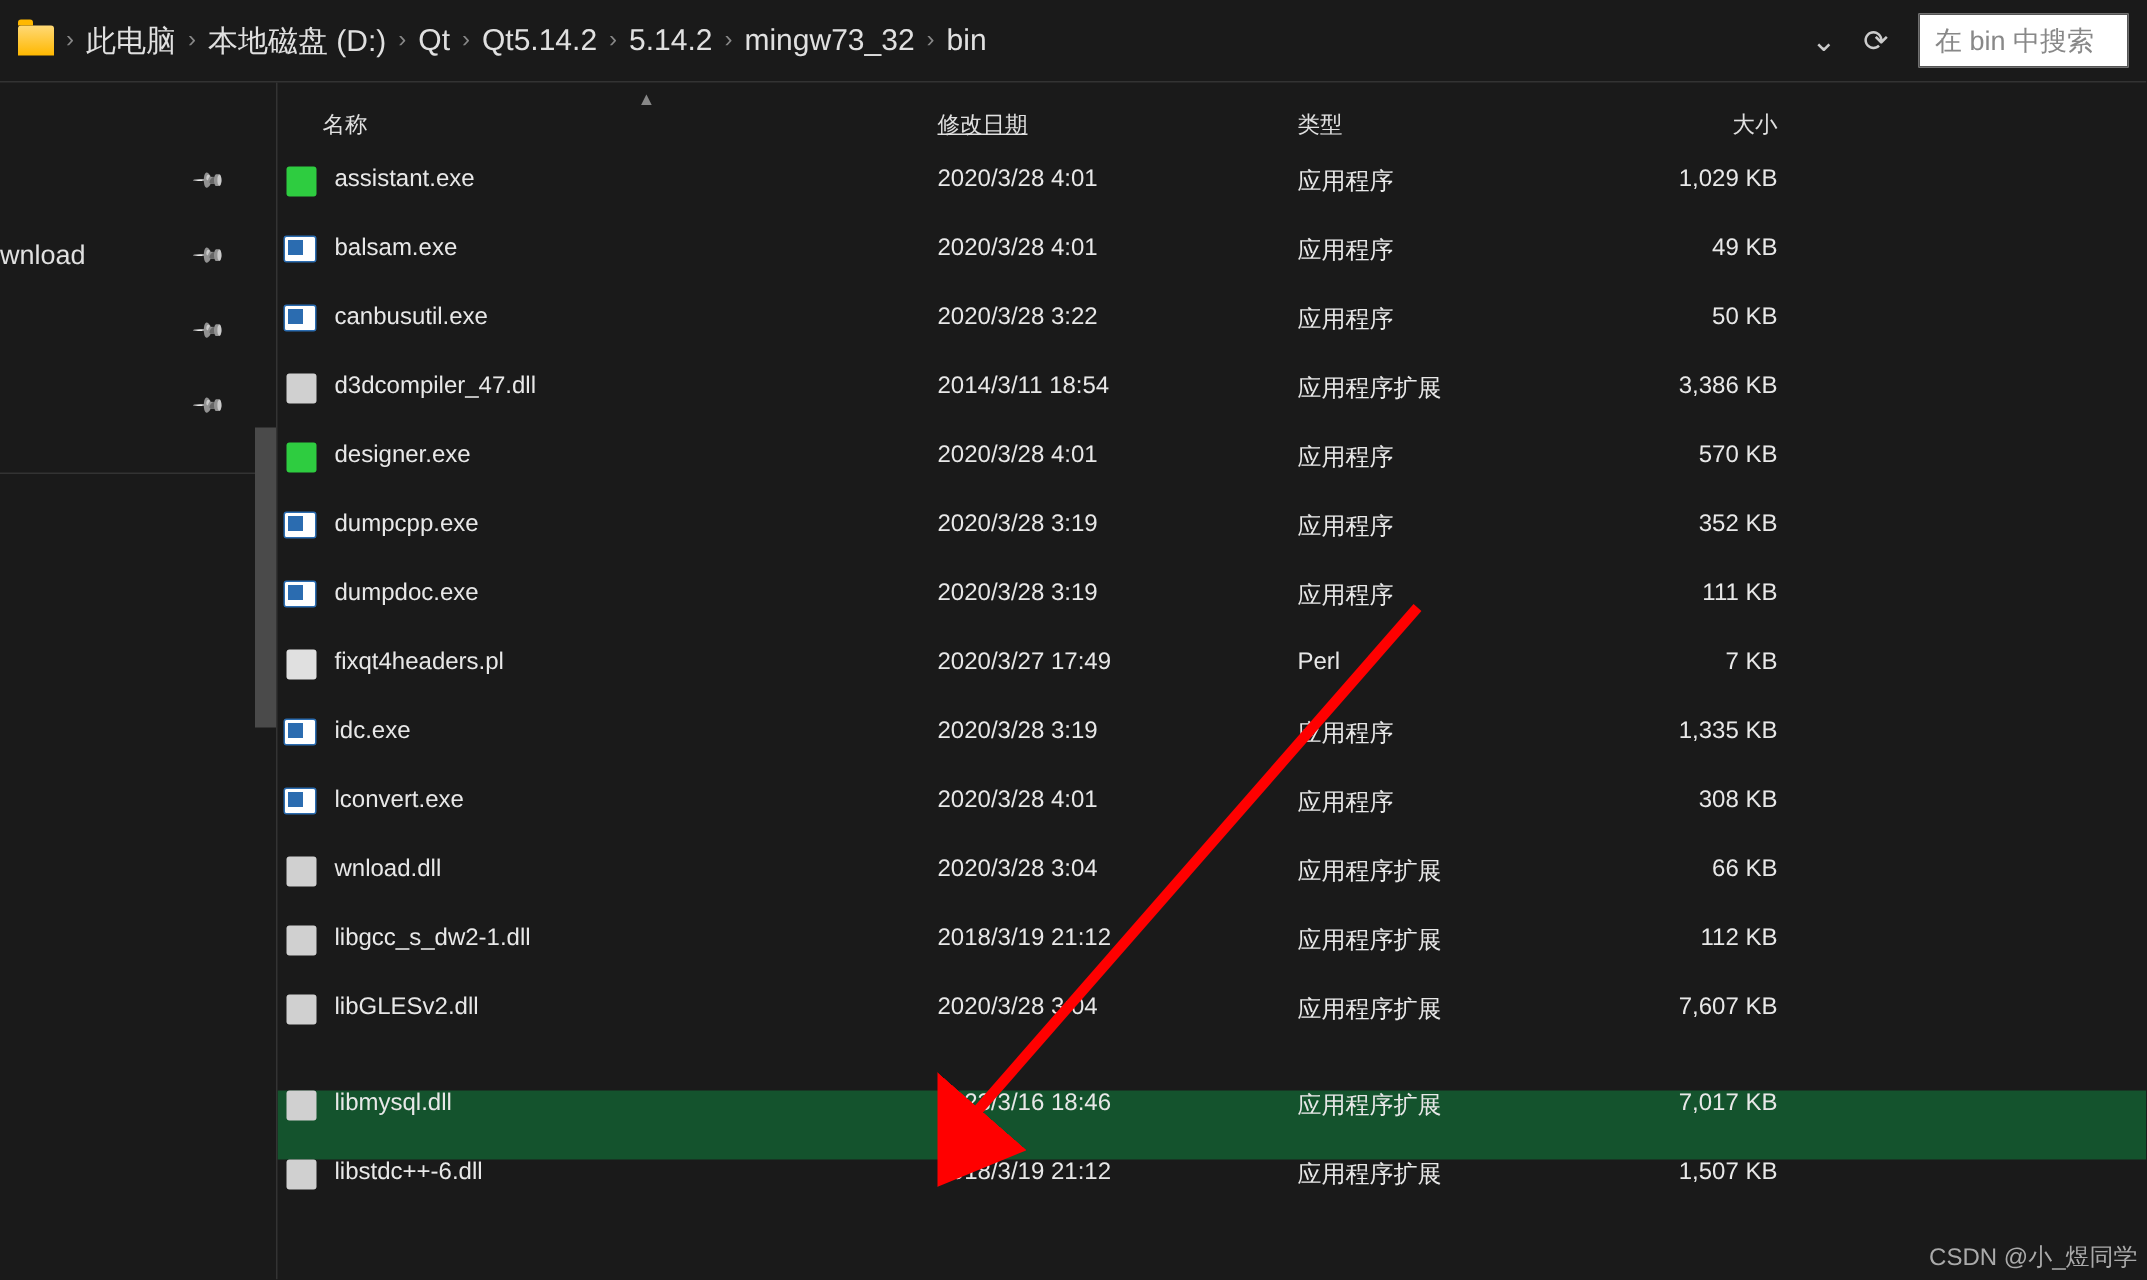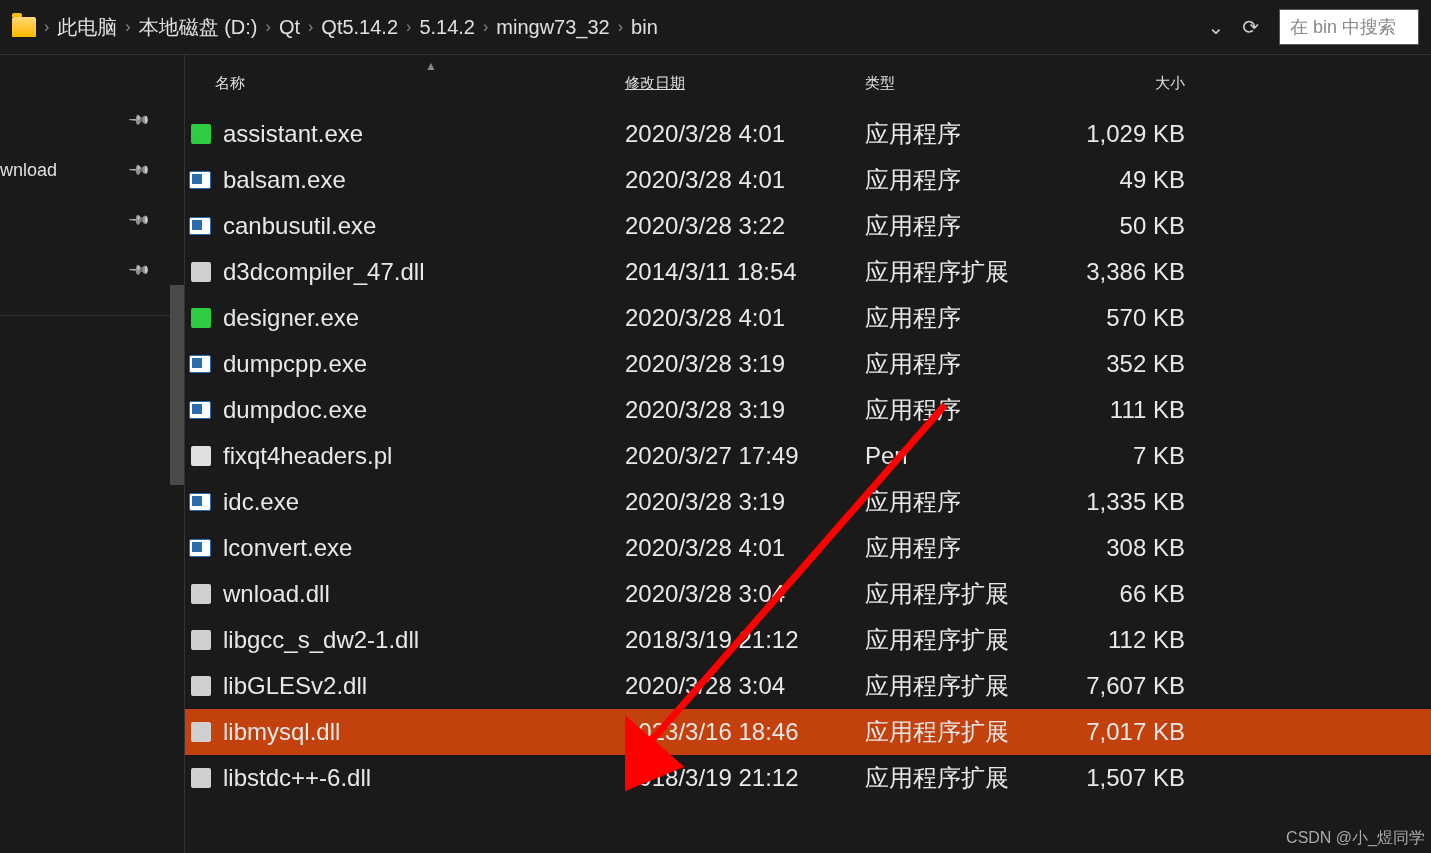--- a/index.html
+++ b/index.html
@@ -154,27 +154,27 @@
     }
     .col-name { width: 440px; padding-left: 30px; }
     .col-date { width: 240px; text-decoration: underline; }
     .col-type { width: 200px; }
     .col-size { width: 130px; text-align: right; padding-right:10px;}
     .file-list {
       padding-top: 8px;
     }
     .file-row {
       display: flex;
-      align-items: center;
       height: 46px;
       color: #e8e8e8;
-      font-size: 24px;
+      font-size: 16px;
     }
     .file-row.selected {
-      background: #c2410c;
+      background: #14532d;
+      margin-top: 18px;
     }
     .icon-cell { width: 30px; display:flex; justify-content:flex-end; padding-right:4px;}
     .fname { width: 410px; padding-left: 8px; }
     .fdate { width: 240px; }
     .ftype { width: 200px; }
     .fsize { width: 130px; text-align: right; padding-right:10px;}
     .ico {
       width: 20px;
       height: 20px;
       border-radius: 2px;

